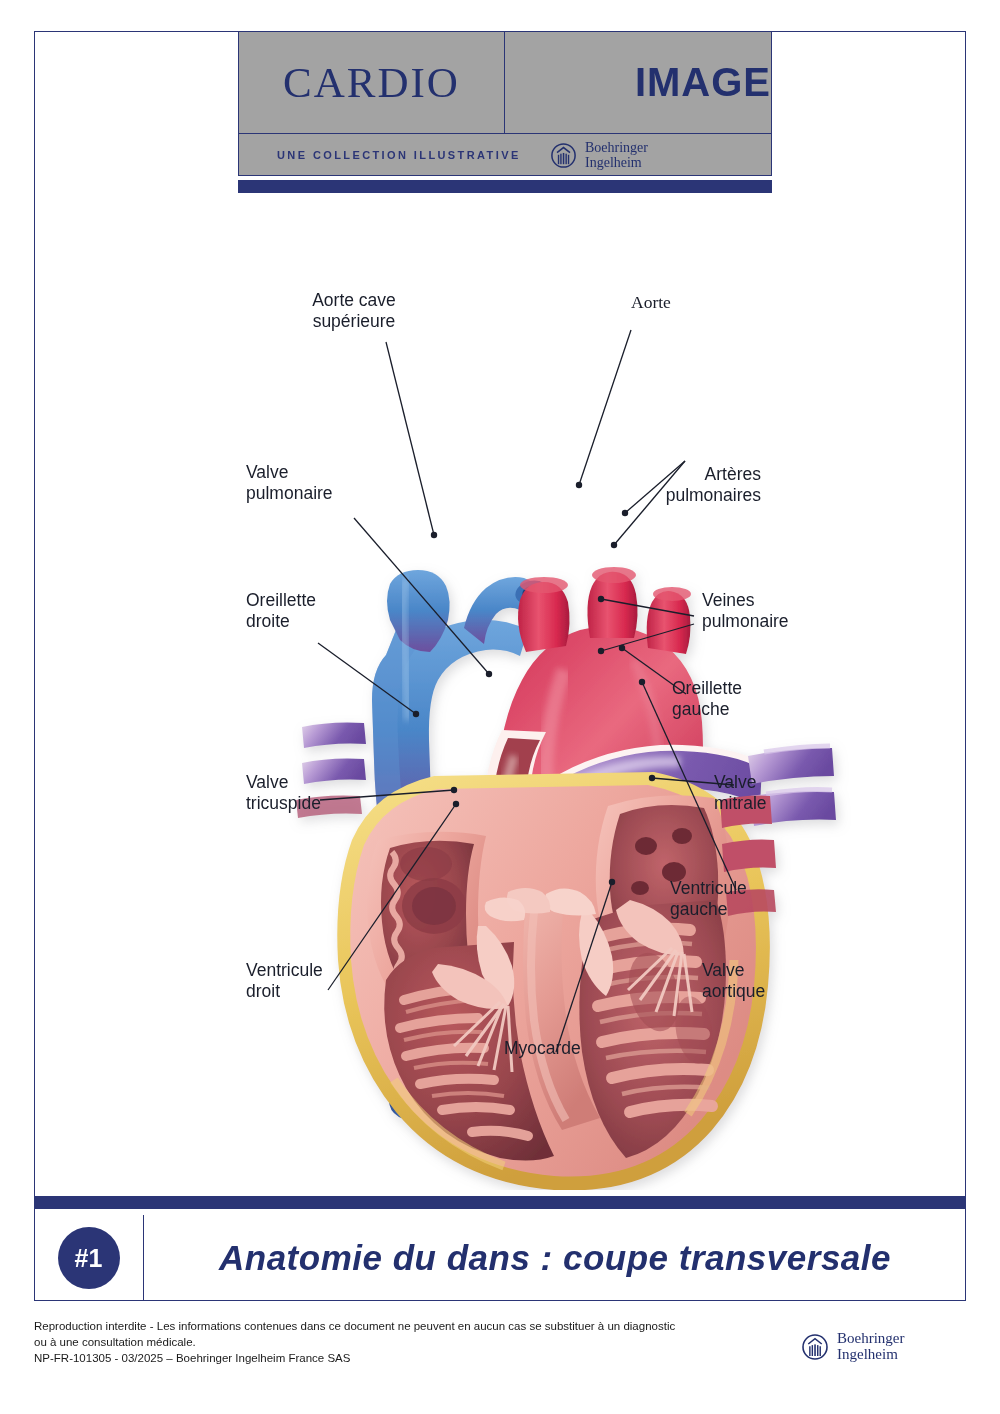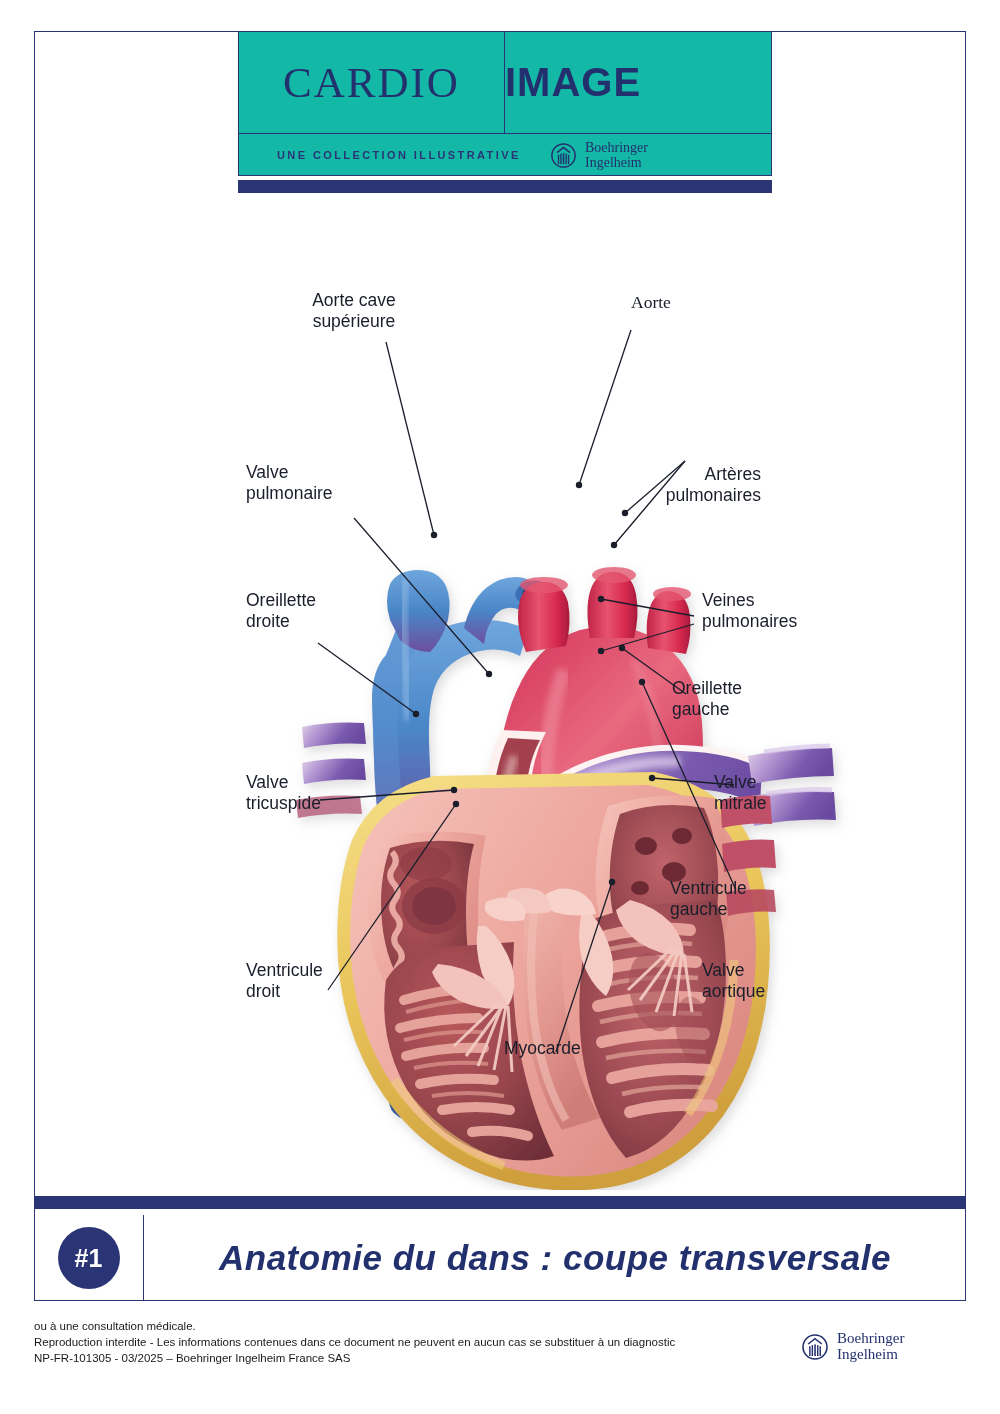--- a/index.html
+++ b/index.html
@@ -5,26 +5,26 @@
   html,body{margin:0;padding:0;background:#ffffff;}
   body{width:1000px;height:1414px;position:relative;
        font-family:"Liberation Sans",sans-serif;overflow:hidden;}
 
   .page-frame{position:absolute;left:34px;top:31px;width:932px;height:1270px;
        border:1.5px solid #2b3576;box-sizing:border-box;background:#fff;}
 
   
   .header-wrap{position:absolute;left:238px;top:31px;width:534px;height:162px;}
   .header-box{position:absolute;left:0;top:0;width:534px;height:145px;
-       border:1.5px solid #2b3576;box-sizing:border-box;background:#14b8a6;}
+       border:1.5px solid #2b3576;box-sizing:border-box;background:#a3a3a3;}
   .hdr-top{position:absolute;left:0;top:0;width:100%;height:102px;
        border-bottom:1.5px solid #2b3576;box-sizing:border-box;display:flex;}
   .hdr-cardio{width:50%;height:100%;display:flex;align-items:center;justify-content:center;
        border-right:1.5px solid #2b3576;box-sizing:border-box;}
-  .hdr-image{width:50%;height:100%;display:flex;align-items:center;justify-content:flex-start;}
+  .hdr-image{width:50%;height:100%;display:flex;align-items:center;justify-content:flex-end;}
   .cardio-txt{font-family:"Liberation Serif",serif;font-size:43px;letter-spacing:2px;
        color:#23306e;font-weight:400;}
   .image-txt{font-family:"Liberation Sans",sans-serif;font-size:40px;letter-spacing:1px;
        color:#23306e;font-weight:700;}
   .hdr-bottom{position:absolute;left:0;top:102px;width:100%;height:41px;display:flex;
        align-items:center;}
   .collection-txt{position:absolute;left:38px;font-size:11px;letter-spacing:2.4px;
        color:#2b3576;font-weight:700;}
   .bi-logo-hdr{position:absolute;left:310px;top:7px;display:flex;align-items:center;gap:7px;}
   .bi-mark{width:29px;height:29px;flex:0 0 auto;}
@@ -392,21 +392,21 @@
   <div class="lbl c" style="left:230px;top:90px;width:180px;">Aorte cave
 supérieure</div>
   <div class="lbl" style="left:597px;top:92px;font-family:Liberation Serif, serif;">Aorte</div>
   <div class="lbl" style="left:212px;top:262px;">Valve
 pulmonaire</div>
   <div class="lbl r" style="left:555px;top:232px;width:172px;margin-top:32px;">Artères
 pulmonaires</div>
   <div class="lbl" style="left:212px;top:390px;">Oreillette
 droite</div>
   <div class="lbl" style="left:668px;top:390px;">Veines
-pulmonaires</div>
+pulmonaire</div>
   <div class="lbl" style="left:638px;top:478px;">Oreillette
 gauche</div>
   <div class="lbl" style="left:212px;top:572px;">Valve
 tricuspide</div>
   <div class="lbl" style="left:680px;top:572px;">Valve
 mitrale</div>
   <div class="lbl" style="left:636px;top:678px;">Ventricule
 gauche</div>
   <div class="lbl" style="left:212px;top:760px;">Ventricule
 droit</div>
@@ -419,22 +419,22 @@
 <div class="title-row">
   <div class="badge-cell">
     <div class="badge">#1</div>
   </div>
   <div class="title-cell">
     <div class="title-txt">Anatomie du dans : coupe transversale</div>
   </div>
 </div>
 
 <div class="footer">
+  <div>Reproduction interdite - Les informations contenues dans ce document ne peuvent en aucun cas se substituer à un diagnostic</div>
   <div>ou à une consultation médicale.</div>
-  <div>Reproduction interdite - Les informations contenues dans ce document ne peuvent en aucun cas se substituer à un diagnostic</div>
   <div>NP-FR-101305 - 03/2025 – Boehringer Ingelheim France SAS</div>
 </div>
 <div class="bi-logo-foot">
   <span class="bi-mark-f">
     <svg viewBox="0 0 40 40" width="30" height="30">
       <path d="M20 4 A16 16 0 1 0 20 36 A16 16 0 1 0 20 4" fill="none" stroke="#23306e" stroke-width="2.1"></path>
       <path d="M11 16 L20 9 L29 16" fill="none" stroke="#23306e" stroke-width="2.1"></path>
       <rect x="12.2" y="19" width="1.9" height="13" fill="#23306e"></rect>
       <rect x="15.5" y="17.5" width="1.9" height="14.5" fill="#23306e"></rect>
       <rect x="19" y="16.5" width="2.1" height="15.5" fill="#23306e"></rect>

